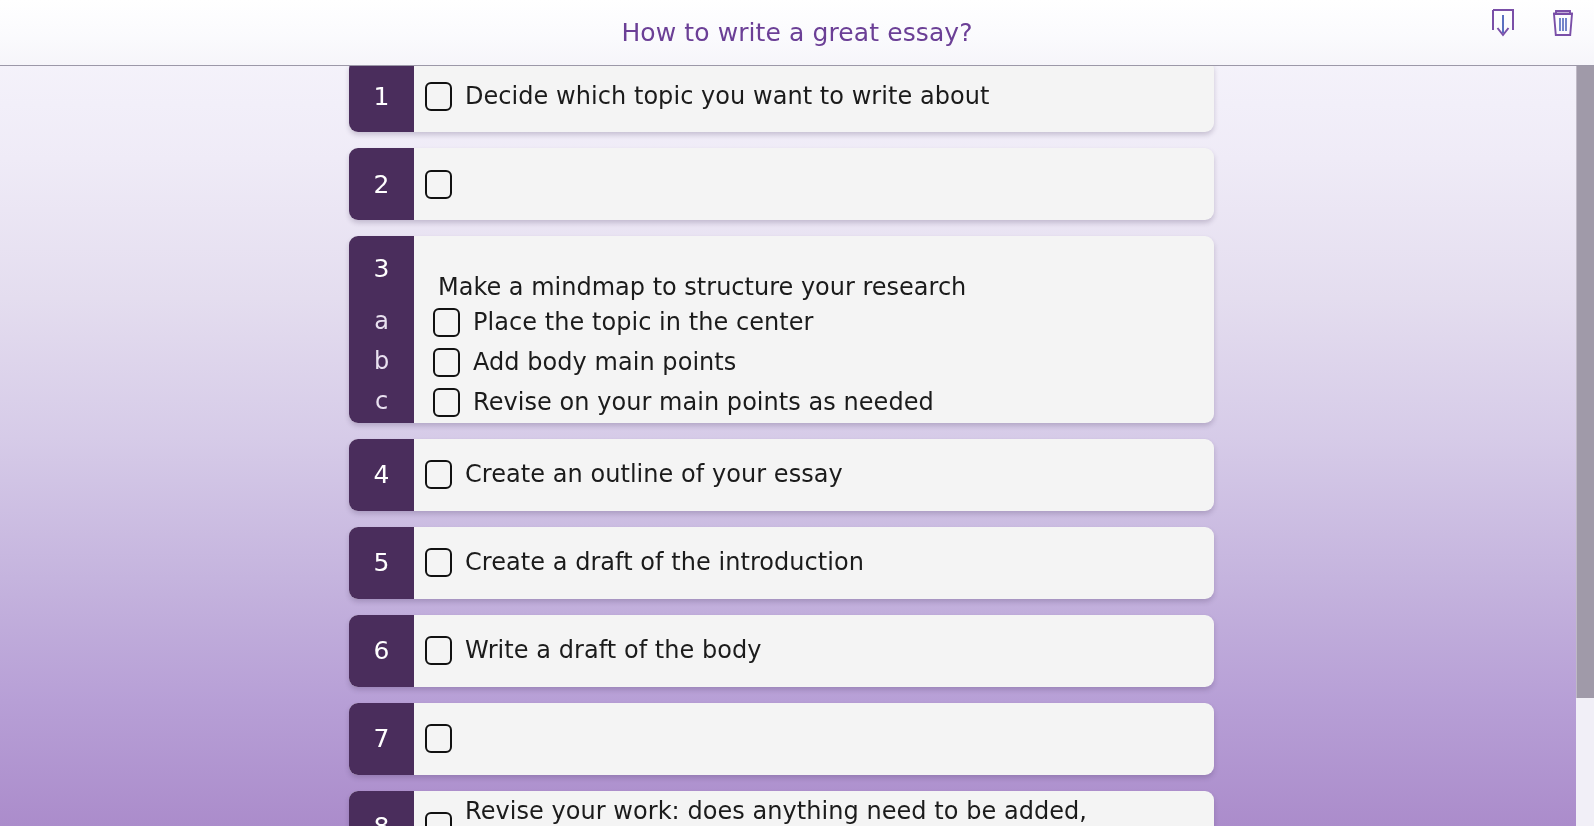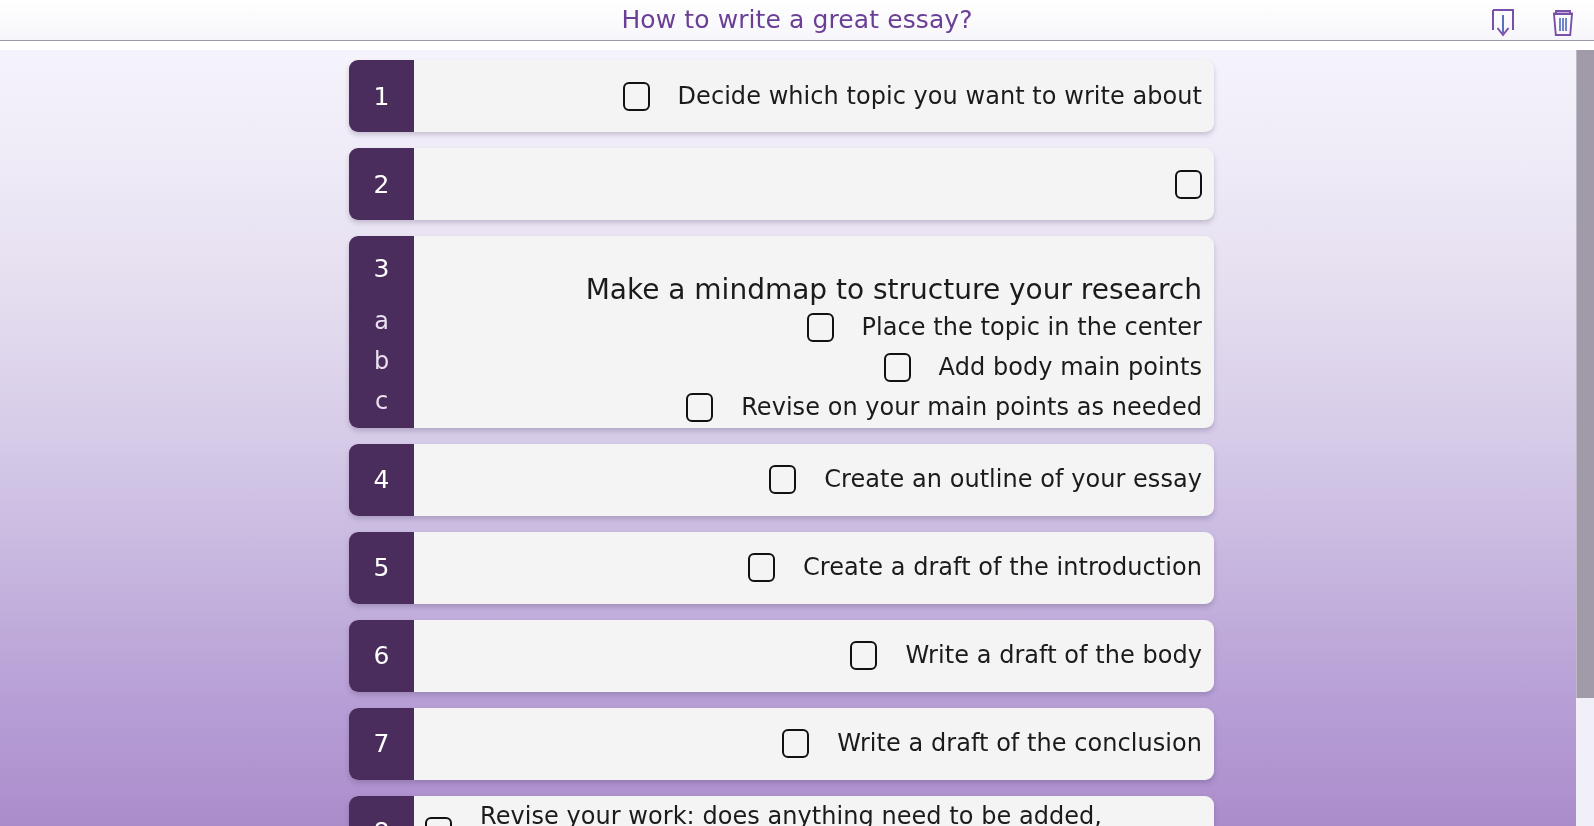--- a/index.html
+++ b/index.html
@@ -14,21 +14,21 @@
   body {
     background: #ffffff;
     position: relative;
   }
 
   
   #app-header {
     position: absolute;
     top: 0; left: 0;
     width: 1594px;
-    height: 41px;
+    height: 66px;
     background: linear-gradient(180deg, #ffffff 0%, #fafafd 60%, #f6f5fa 100%);
     border-bottom: 1px solid #9c98a8;
     display: flex;
     align-items: center;
     z-index: 20;
   }
 
   #page-title {
     position: absolute;
     left: 0; right: 0;
@@ -143,22 +143,21 @@
     flex-direction: column;
     justify-content: center;
     padding: 0 12px 0 0;
   }
 
   .task-row {
     display: flex;
     align-items: center;
     min-height: 65px;
     padding-left: 11px;
-    gap: 25px;
-    justify-content: flex-end;
+    gap: 10px;
   }
 
   .task-row.sub {
     min-height: 40px;
     padding-left: 19px;
   }
 
   .task-row.group-head {
     min-height: 65px;
     padding-left: 24px;
@@ -177,21 +176,21 @@
   .task-label {
     font-size: 24px;
     color: #1b1b1b;
     line-height: 1.28;
     font-weight: 400;
     letter-spacing: 0.05px;
     padding-left: 3px;
   }
 
   .group-title {
-    font-size: 28px;
+    font-size: 24px;
     color: #1b1b1b;
     line-height: 1.28;
     margin-top: 36px;
   }
 
   
   #scrollbar-track {
     position: absolute;
     top: 50px;
     right: 0;
@@ -328,21 +327,20 @@
           </div>
         </div>
       </div>
       <div class="task-card" style="background: rgb(244, 244, 244);">
         <div class="badge-col" style="background: rgb(74, 45, 92); color: rgb(255, 255, 255);">
           <div class="badge-main">7</div>
         </div>
         <div class="content-col">
           <div class="task-row">
             <span class="checkbox"></span>
-            <span class="task-label">Write a draft of the conclusion</span>
           </div>
         </div>
       </div>
       <div class="task-card" style="background: rgb(244, 244, 244);">
         <div class="badge-col" style="background: rgb(74, 45, 92); color: rgb(255, 255, 255);">
           <div class="badge-main">8</div>
         </div>
         <div class="content-col">
           <div class="task-row">
             <span class="checkbox"></span>

